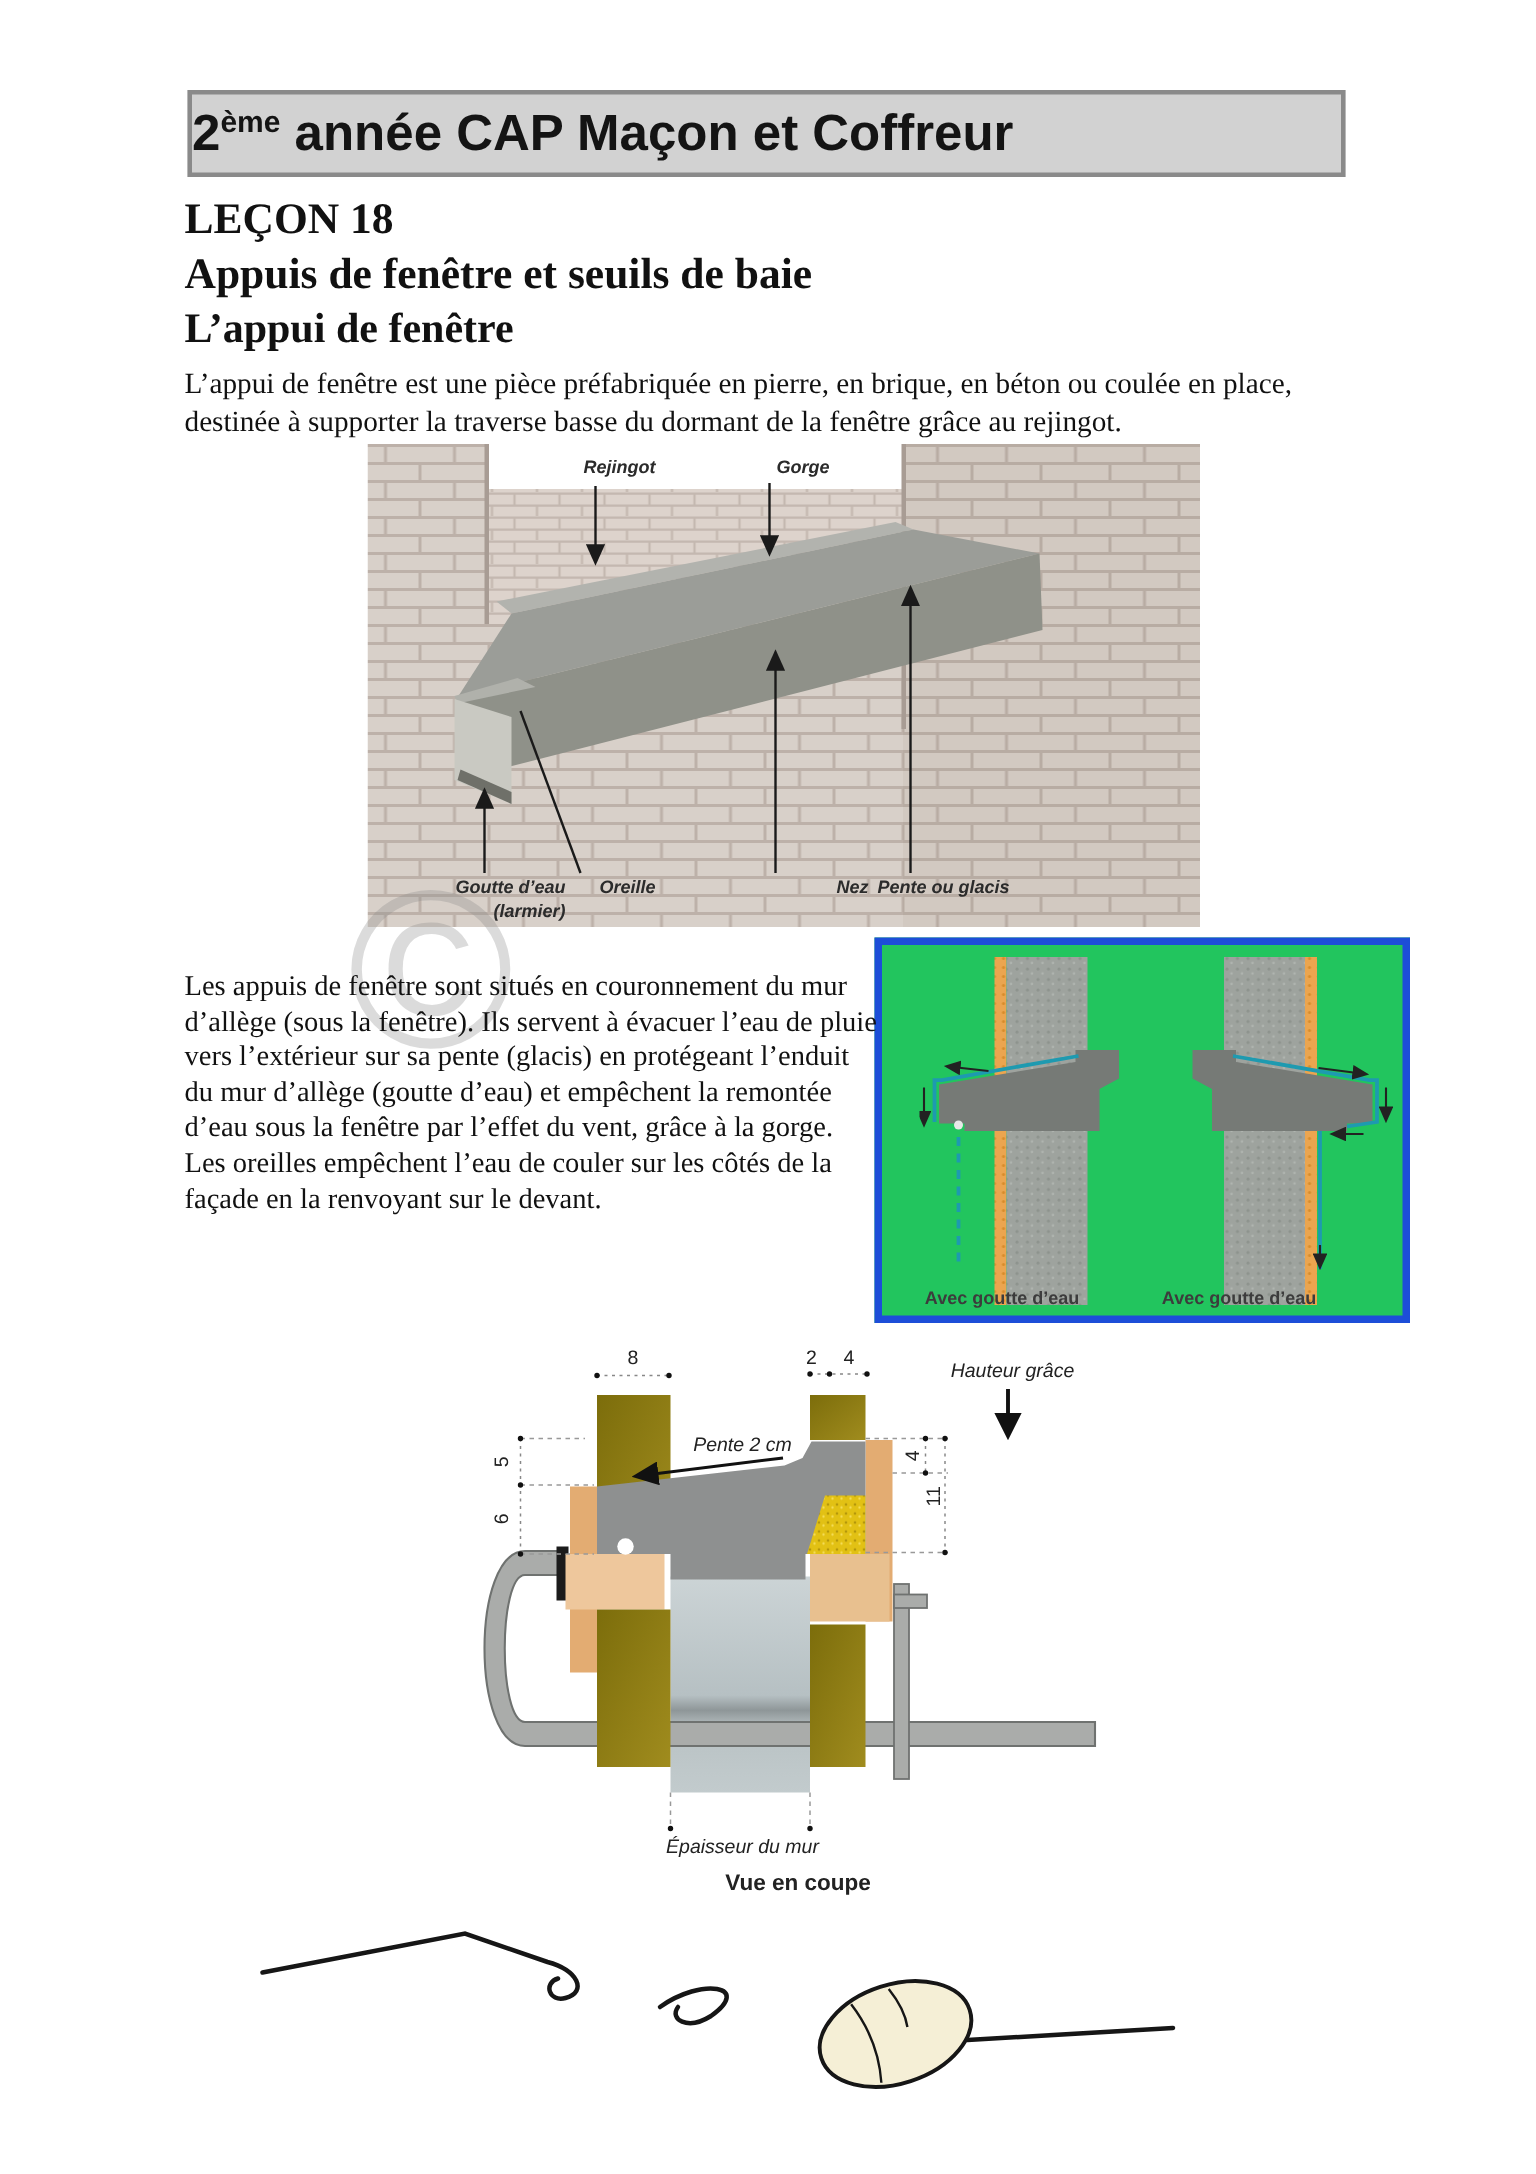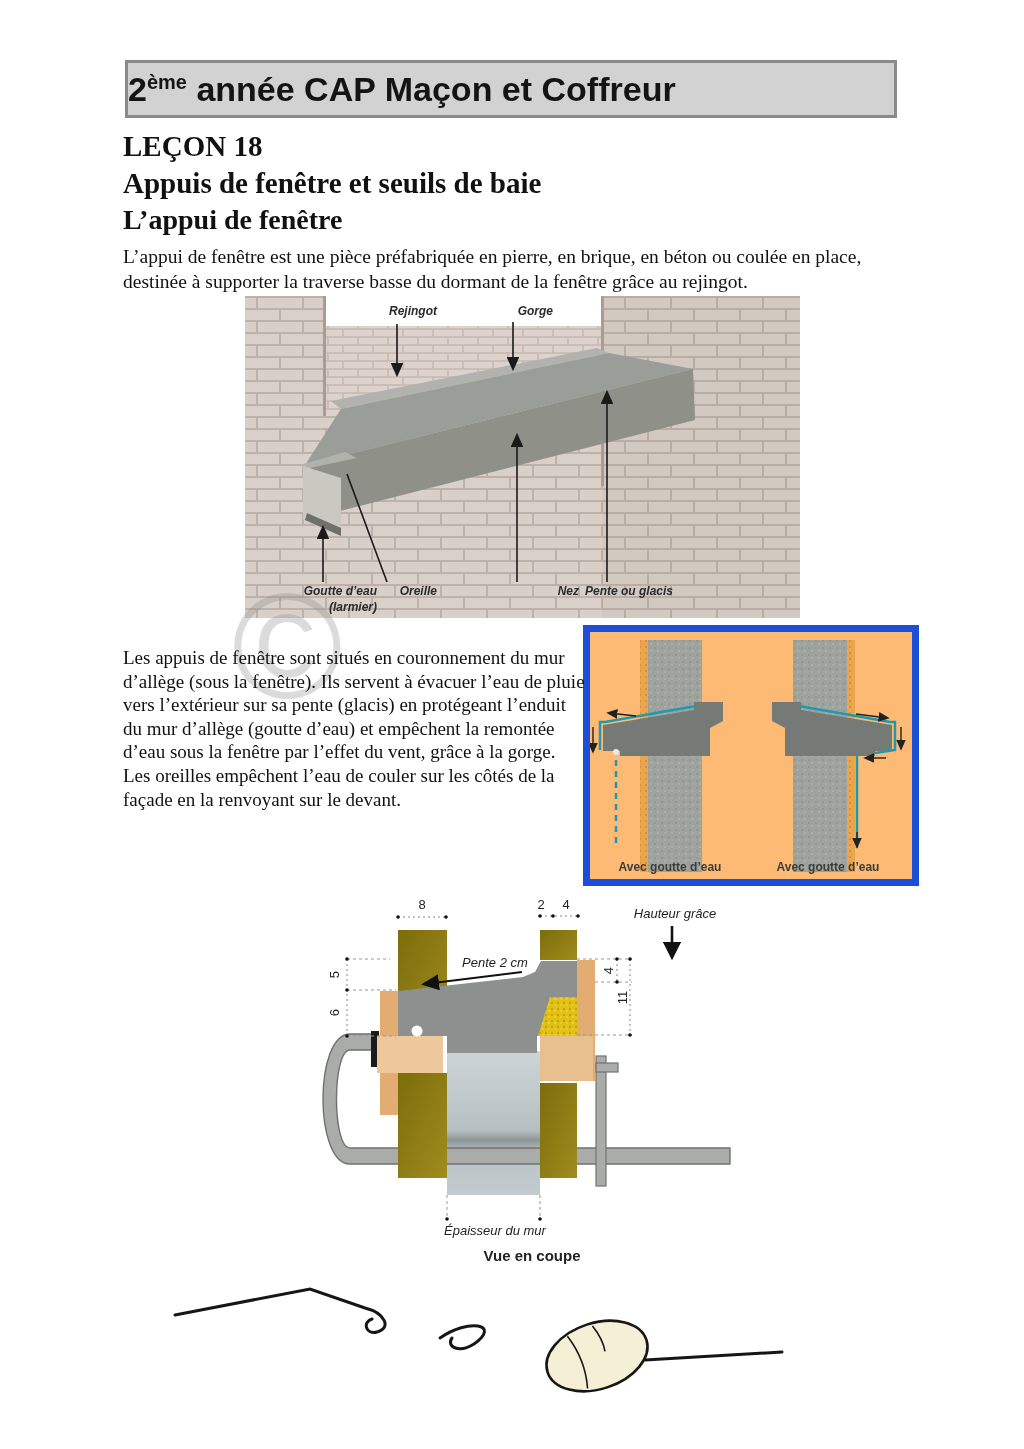--- a/index.html
+++ b/index.html
@@ -25,21 +25,21 @@
   .wm{z-index:2;pointer-events:none;font-family:"Liberation Sans", sans-serif;color:#8a8a8a;}
   .wm-c{left:232px;top:560px;font-size:150px;opacity:.30;}
   .wm-t{left:224px;top:668px;font-size:122px;font-weight:bold;letter-spacing:6px;opacity:.28;}
 
   
   .fig1{left:245px;top:296px;width:555px;height:322px;z-index:1;}
   .figlabel{position:absolute;font-family:"Liberation Sans", sans-serif;font-style:italic;
             font-size:12px;color:#2b2b2b;text-align:right;font-weight:bold;}
 
   
-  .fig2{left:583px;top:625px;width:322px;height:247px;background:#fdba74;border:7px solid #1d4ed8;z-index:1;}
+  .fig2{left:583px;top:625px;width:322px;height:247px;background:#22c55e;border:5px solid #1d4ed8;z-index:1;padding-left:25px;}
   .fig2cap{position:absolute;top:228px;font-family:"Liberation Sans", sans-serif;font-weight:bold;
            font-size:12px;color:#3c3c3c;text-align:center;}
 
   
   .fig3{left:310px;top:893px;width:440px;height:382px;z-index:1;}
   .dim{position:absolute;font-family:"Liberation Sans", sans-serif;font-size:13px;color:#222;text-align:center;}
   .rot{transform:rotate(-90deg);}
   .it{font-style:italic;}
   .fig3cap{position:absolute;left:142px;top:354px;width:160px;text-align:center;
            font-family:"Liberation Sans", sans-serif;font-weight:bold;font-size:15px;color:#222;}

